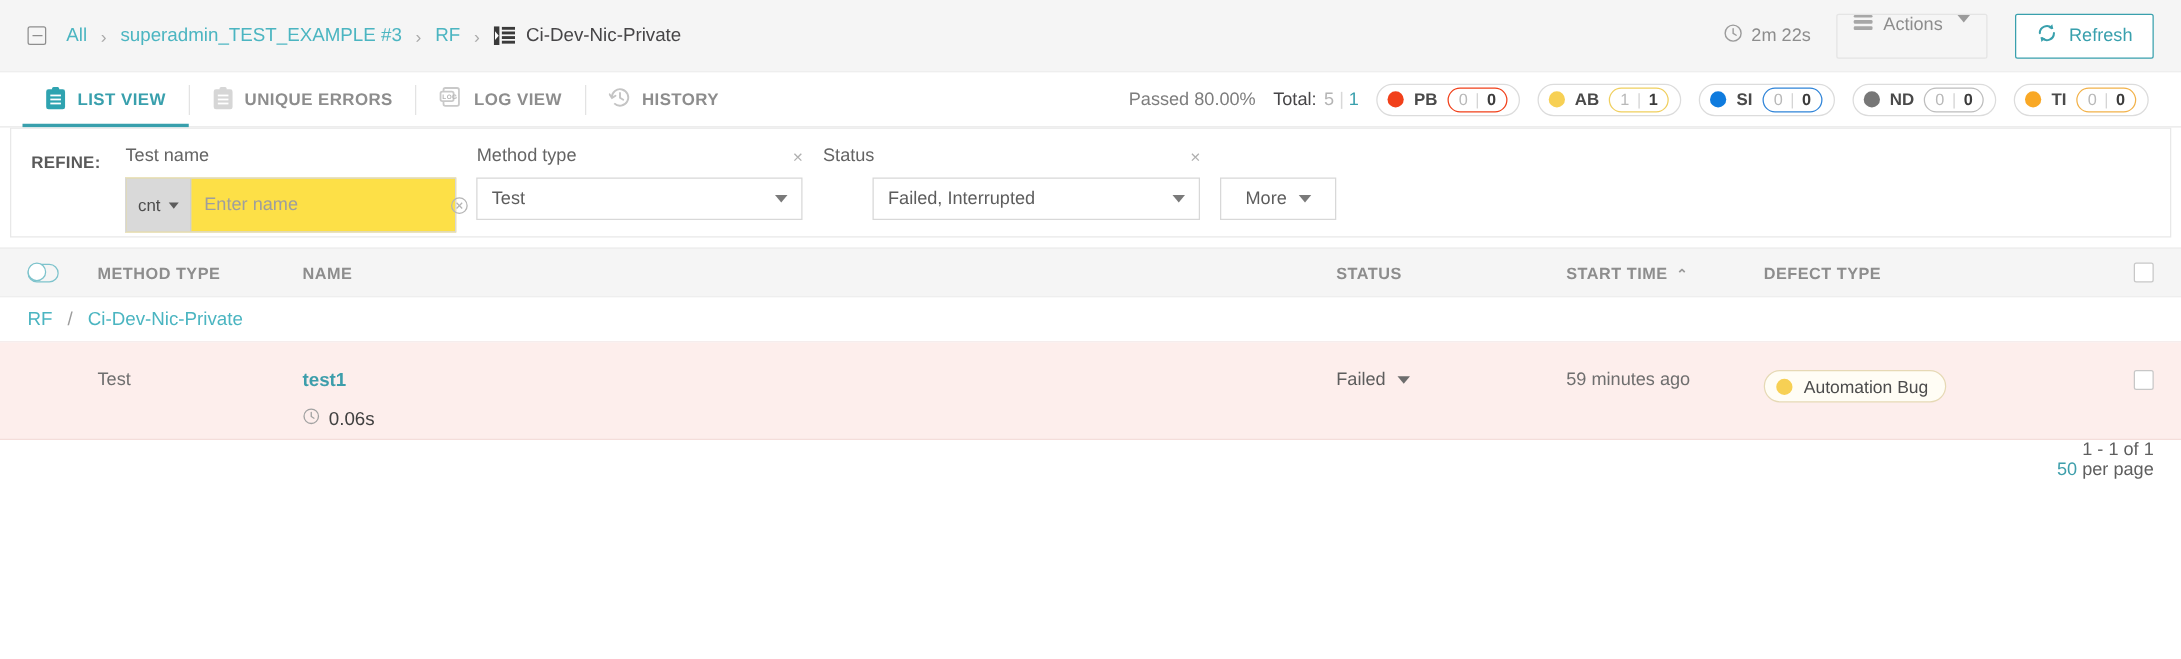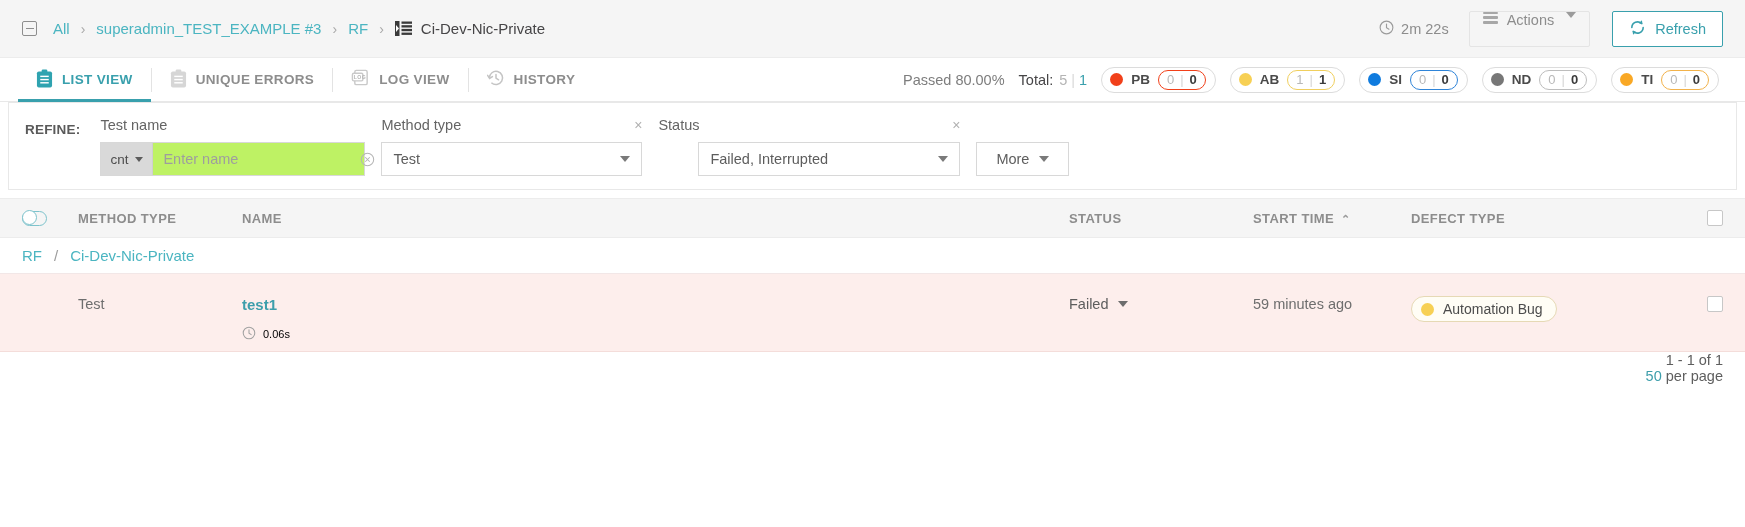--- a/index.html
+++ b/index.html
@@ -99,21 +99,21 @@
     margin: 0 8px; background:#fff; border:1px solid #e8e8e8;
     height: 88px; display:flex; align-items:flex-start; padding: 13px 16px 0 16px;
     position:relative;
   }
   .refine-label { font-size:13.5px; font-weight:700; color:#5a5a5a; padding-top: 6px; margin-right: 20px; letter-spacing:.2px; }
   .filter-group { margin-right: 16px; position:relative; }
   .filter-head { display:flex; align-items:center; justify-content:space-between; margin-bottom: 8px; height: 18px; }
   .filter-title { font-size:14.5px; color:#646464; }
   .fx { color:#b0b0b0; font-size:14px; cursor:pointer; margin-left: 14px; }
 
-  .input-combo { display:flex; height:34px; border:1px solid #d8d8d8; background:#bef264; width: 265px; }
+  .input-combo { display:flex; height:44px; border:1px solid #d8d8d8; background:#fde047; width: 265px; }
   .cnt-sel {
     display:flex; align-items:center; gap:7px; background:#d9d9d9; color:#4d4d4d;
     font-size:13.5px; padding: 0 9px; cursor:pointer; border-right:1px solid #cfcfcf;
   }
   .cnt-caret { width:0;height:0;border-left:4.5px solid transparent;border-right:4.5px solid transparent;border-top:5.5px solid #5c5c5c; }
   .txt-input { flex:1; border:none; outline:none; font-size:14.5px; color:#6b6b6b; padding: 0 10px; font-family:"Liberation Sans", sans-serif; background:transparent; }
   .txt-input::placeholder { color:#9e9e9e; }
   .clear-x { display:flex; align-items:center; padding-right:9px; cursor:pointer; }
 
   .select-box {
@@ -163,21 +163,21 @@
   .group-link { color:#4bb5c1; font-size:15px; cursor:pointer; }
   .group-sep { color:#9c9c9c; font-size:15px; margin: 0 12px; }
 
   .data-row {
     display:flex; align-items:flex-start; background:#fdeeec; padding: 0 22px;
     height: 78px; border-bottom:1px solid #f4ddda;
   }
   .data-row > div { padding-top: 22px; }
   .cell-txt { font-size:14.5px; color:#6e6e6e; }
   .name-link { font-size:15px; font-weight:700; color:#3d9eab; cursor:pointer; display:block; }
-  .dur { display:flex; align-items:center; gap:7px; margin-top: 13px; color:#000000; font-size:11px; }
+  .dur { display:flex; align-items:center; gap:7px; margin-top: 13px; color:#404040; font-size:15px; }
   .status-cell { display:flex; align-items:center; gap:9px; font-size:14.5px; color:#5d5d5d; cursor:pointer; }
   .status-caret { width:0;height:0;border-left:5px solid transparent;border-right:5px solid transparent;border-top:6px solid #6d6d6d; }
 
   .defect-badge {
     display:inline-flex; align-items:center; gap:9px;
     height:26px; padding: 0 13px 0 9px; border:1px solid #e6d9b5;
     border-radius:13px; background:#fffdf5; font-size:14px; color:#4c4c4c; cursor:pointer;
   }
   .checkbox {
     width:16px; height:16px; border:1.5px solid #c7c7c7; background:#fff; border-radius:2px; cursor:pointer;

